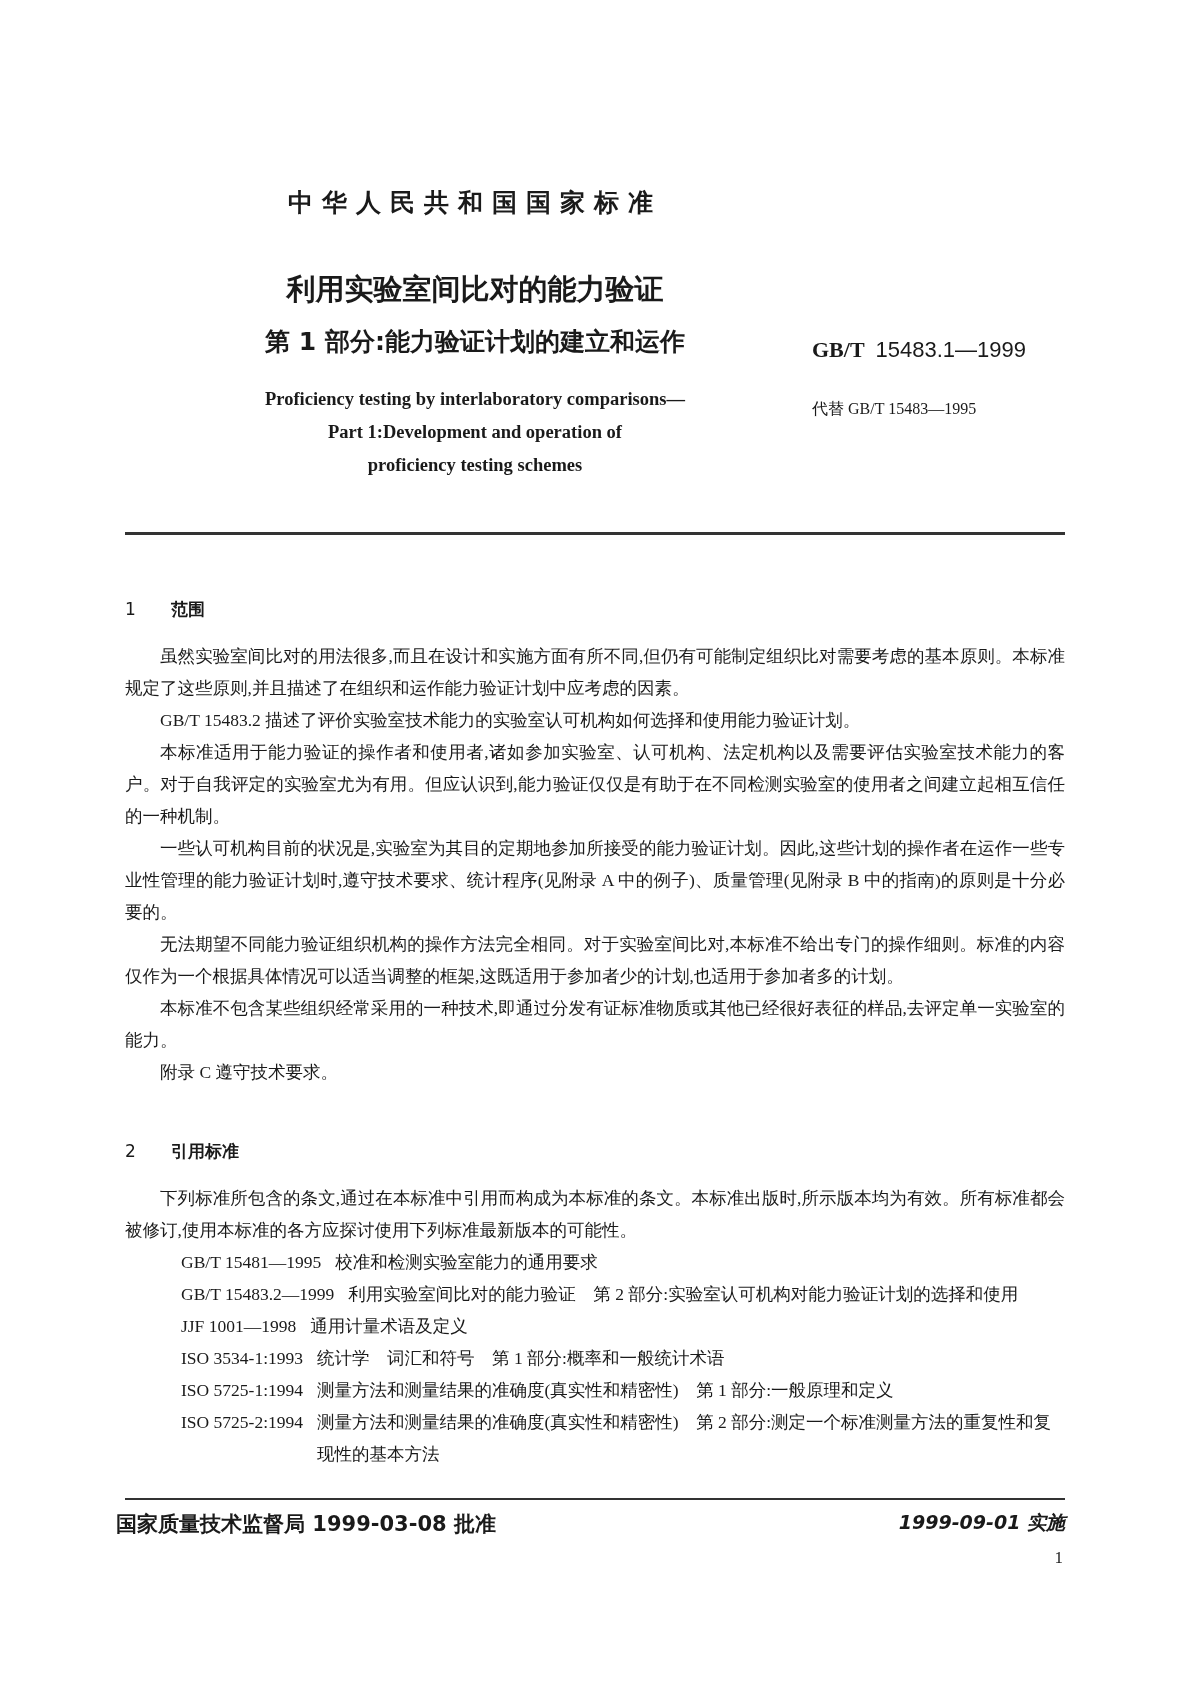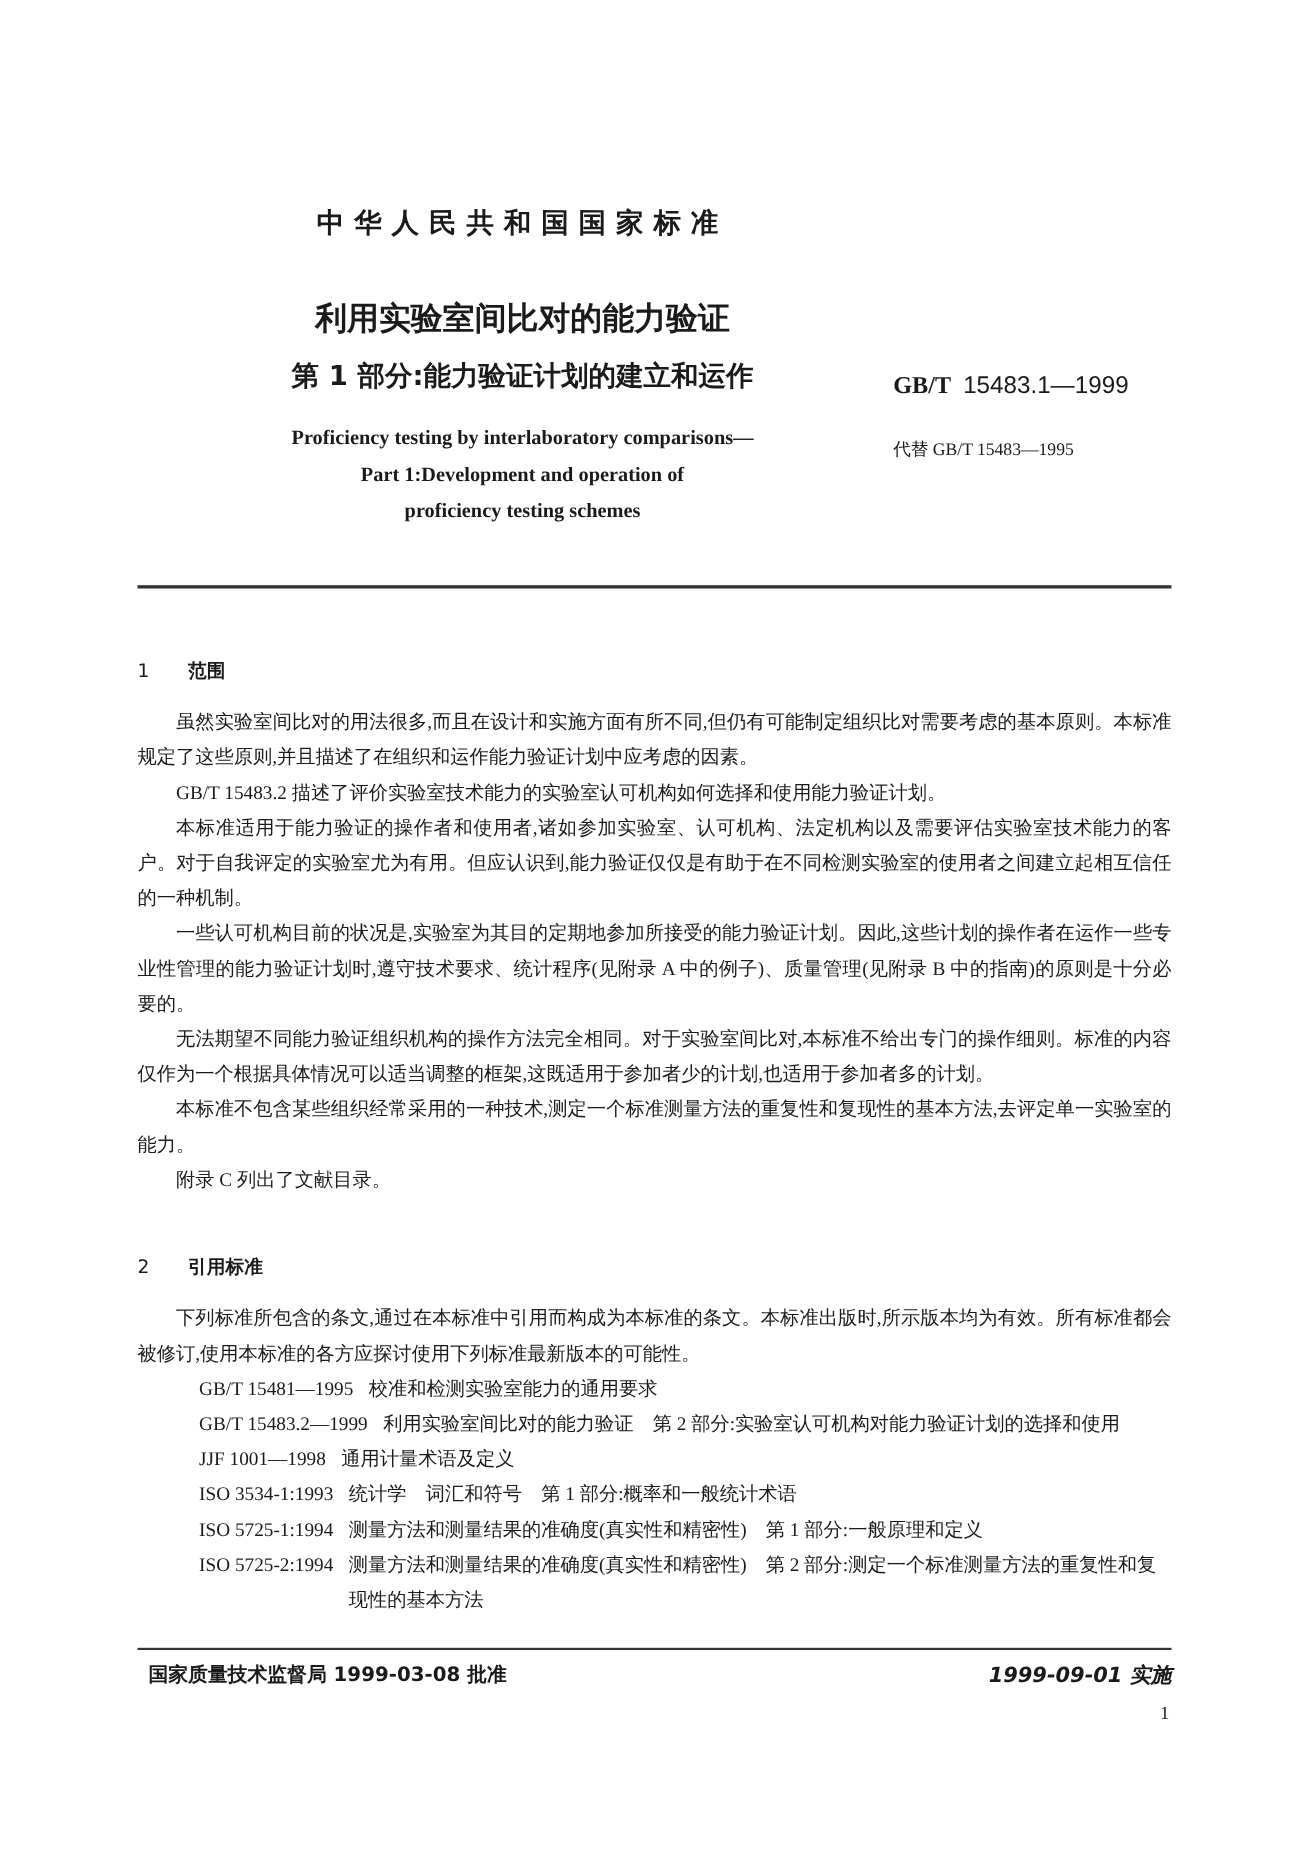--- a/index.html
+++ b/index.html
@@ -26,21 +26,21 @@
   .h .num { display: inline-block; width: 46px; font-weight: normal; }
 
   .body-text { left: 125px; width: 940px; font-size: 17.5px; line-height: 32px; }
   .body-text p { margin: 0; text-align: justify; text-align-last: left; text-indent: 2em; }
 
   .refs { left: 125px; width: 940px; font-size: 17.5px; line-height: 32px; }
   .ref { display: flex; margin-left: 56px; }
   .ref .code { white-space: nowrap; padding-right: 14px; }
   .ref .txt { flex: 1; }
 
-  .footer-left { left: 135px; top: 1510px; font-size: 18px; font-weight: bold; white-space: nowrap; text-align: right; }
+  .footer-left { left: 116px; top: 1510px; font-size: 21px; font-weight: bold; white-space: nowrap; text-align: right; }
   .footer-right { right: 126px; top: 1510px; font-size: 19px; font-weight: bold; white-space: nowrap; font-style: italic; }
   .page-num { right: 128px; top: 1548px; font-size: 17px; }
 </style>
 </head>
 <body>
 
 <div class="abs sans national">中华人民共和国国家标准</div>
 
 <div class="abs sans title1">利用实验室间比对的能力验证</div>
 <div class="abs sans title2">第 1 部分:能力验证计划的建立和运作</div>
@@ -62,22 +62,22 @@
 <div class="abs sans h" style="top:598px;">
   <span class="num">1</span><span>范围</span>
 </div>
 
 <div class="abs serif body-text" style="top:640px;">
   <p>虽然实验室间比对的用法很多,而且在设计和实施方面有所不同,但仍有可能制定组织比对需要考虑的基本原则。本标准规定了这些原则,并且描述了在组织和运作能力验证计划中应考虑的因素。</p>
   <p>GB/T 15483.2 描述了评价实验室技术能力的实验室认可机构如何选择和使用能力验证计划。</p>
   <p>本标准适用于能力验证的操作者和使用者,诸如参加实验室、认可机构、法定机构以及需要评估实验室技术能力的客户。对于自我评定的实验室尤为有用。但应认识到,能力验证仅仅是有助于在不同检测实验室的使用者之间建立起相互信任的一种机制。</p>
   <p>一些认可机构目前的状况是,实验室为其目的定期地参加所接受的能力验证计划。因此,这些计划的操作者在运作一些专业性管理的能力验证计划时,遵守技术要求、统计程序(见附录 A 中的例子)、质量管理(见附录 B 中的指南)的原则是十分必要的。</p>
   <p>无法期望不同能力验证组织机构的操作方法完全相同。对于实验室间比对,本标准不给出专门的操作细则。标准的内容仅作为一个根据具体情况可以适当调整的框架,这既适用于参加者少的计划,也适用于参加者多的计划。</p>
-  <p>本标准不包含某些组织经常采用的一种技术,测定一个标准测量方法的重复性和复现性的基本方法,去评定单一实验室的能力。</p>
-  <p>附录 C 列出了文献目录。</p>
+  <p>本标准不包含某些组织经常采用的一种技术,即通过分发有证标准物质或其他已经很好表征的样品,去评定单一实验室的能力。</p>
+  <p>附录 C 遵守技术要求。</p>
 </div>
 
 <div class="abs sans h" style="top:1140px;">
   <span class="num">2</span><span>引用标准</span>
 </div>
 
 <div class="abs serif body-text" style="top:1182px;">
   <p>下列标准所包含的条文,通过在本标准中引用而构成为本标准的条文。本标准出版时,所示版本均为有效。所有标准都会被修订,使用本标准的各方应探讨使用下列标准最新版本的可能性。</p>
 </div>
 

